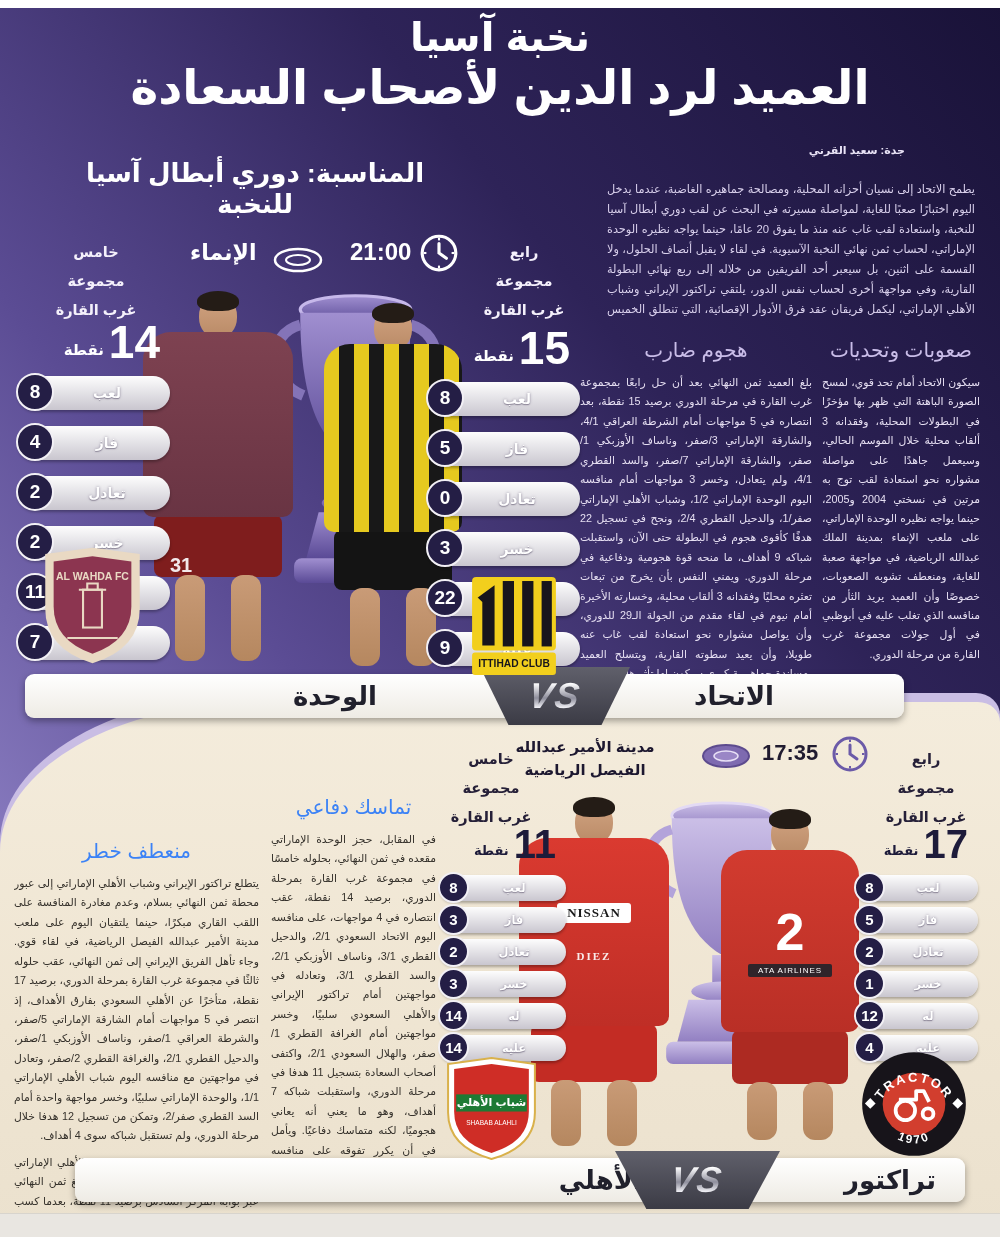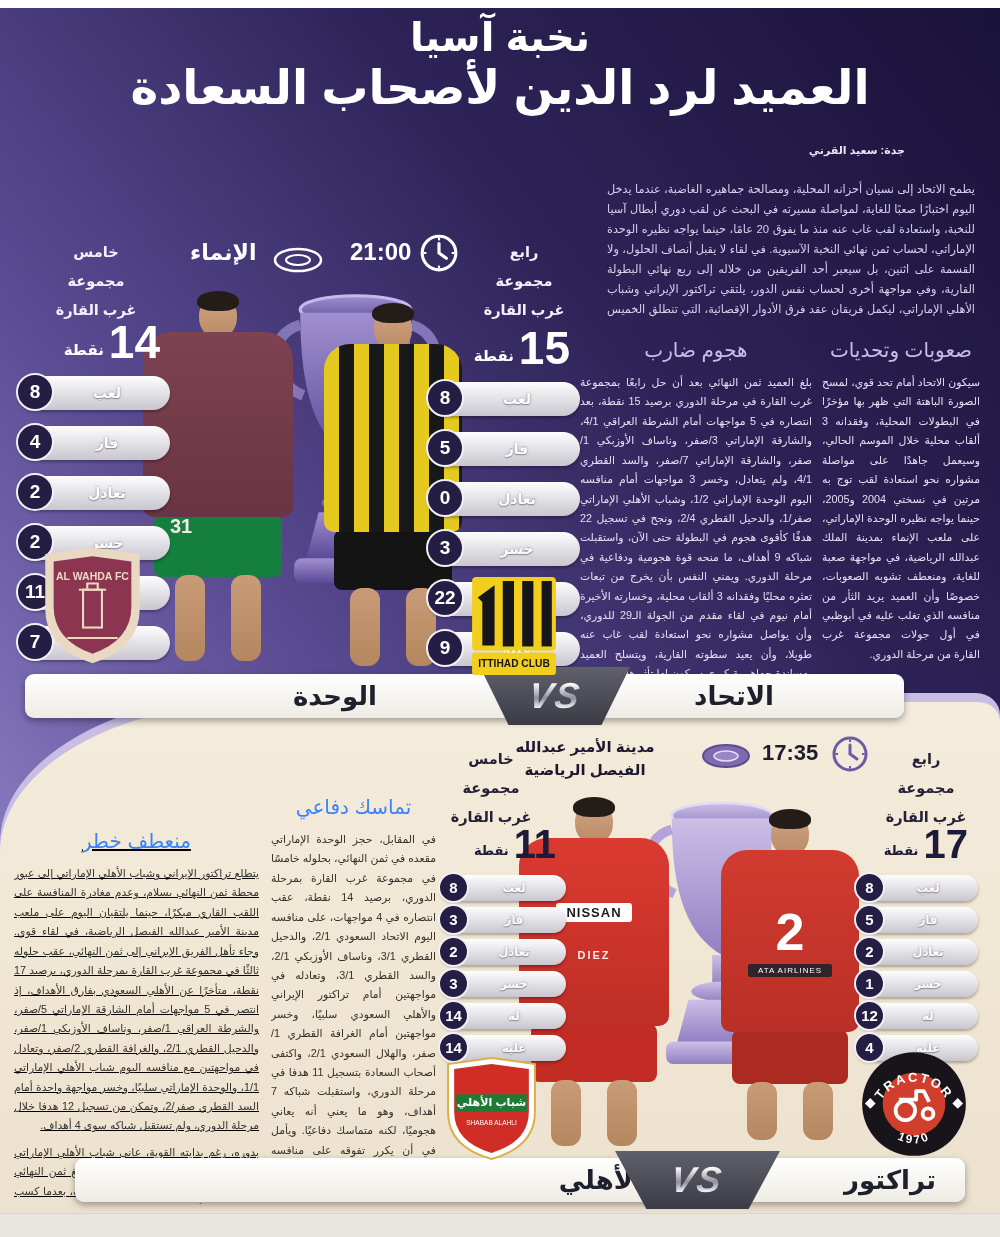--- a/index.html
+++ b/index.html
@@ -92,29 +92,29 @@
   .p-head{width:38px;height:44px;border-radius:50% 50% 46% 46%;
     background:linear-gradient(180deg,#d3a583,#b98a66);position:relative;}
   .p-hair{position:absolute;top:-3px;left:-2px;right:-2px;height:20px;
     border-radius:50% 50% 40% 40%;background:#241c16;}
   .p-torso{margin-top:-6px;position:relative;display:flex;align-items:center;justify-content:center;}
   .p-shorts{margin-top:-2px;}
   .p-legs{display:flex;gap:26px;margin-top:-2px;}
   .p-leg{width:30px;background:linear-gradient(180deg,#c99b77,#b5875f);border-radius:12px;}
   .pA{left:118px;top:294px;width:200px;}
   .pA .p-torso{width:150px;height:185px;background:linear-gradient(180deg,#7e4251,#693443);border-radius:28px 28px 10px 10px;}
-  .pA .p-shorts{width:128px;height:62px;background:#15803d;border-radius:8px;display:flex;align-items:flex-start;
+  .pA .p-shorts{width:128px;height:62px;background:#7f1d1d;border-radius:8px;display:flex;align-items:flex-end;
      padding-left:16px;color:#f2e8ea;font-weight:900;font-size:20px;}
   .pA .p-leg{height:86px;}
   .pB{left:298px;top:306px;width:190px;}
   .pB .p-torso{width:138px;height:188px;background:repeating-linear-gradient(90deg,#e6c91f 0 15px,#181818 15px 30px);
      border-radius:26px 26px 10px 10px;}
   .pB .p-shorts{width:118px;height:60px;background:#141414;border-radius:8px;}
   .pB .p-leg{height:78px;}
-  .pC{left:494px;top:800px;width:200px;}
+  .pC{left:494px;top:800px;width:200px;font-family:Liberation Serif, serif;}
   .pC .p-torso{width:150px;height:188px;background:linear-gradient(180deg,#da3a30,#bf2e26);
      border-radius:28px 28px 10px 10px;flex-direction:column;gap:8px;}
   .sponsor{background:#fff;color:#1a1a1a;font-weight:900;font-size:13px;padding:2px 10px;border-radius:3px;letter-spacing:1px;}
   .diez{color:#fff;font-size:11px;font-weight:bold;letter-spacing:2px;opacity:.9;margin-top:19px;}
   .pC .p-shorts{width:126px;height:58px;background:#c32c24;border-radius:8px;}
   .pC .p-leg{height:66px;}
   .pD{left:700px;top:812px;width:180px;}
   .pD .p-torso{width:138px;height:182px;background:linear-gradient(180deg,#d23b2f,#b92f26);
      border-radius:26px 26px 10px 10px;flex-direction:column;gap:6px;}
   .kit-num{font-size:52px;font-weight:900;color:#fff;line-height:1;}
@@ -130,20 +130,21 @@
 
 <div class="page">
   <div class="top-bg"></div>
   <div class="rim"></div>
   <div class="bottom-card"></div>
   <div class="top-white"></div>
 
   <div class="kicker">نخبة آسيا</div>
   <h1 class="headline">العميد لرد الدين لأصحاب السعادة</h1>
   <div class="byline">جدة: سعيد القرني</div>
+  <div class="occasion">المناسبة: دوري أبطال آسيا للنخبة</div>
   <p class="intro">يطمح الاتحاد إلى نسيان أحزانه المحلية، ومصالحة جماهيره الغاضبة، عندما يدخل اليوم اختبارًا صعبًا للغاية، لمواصلة مسيرته في البحث عن لقب دوري أبطال آسيا للنخبة، واستعادة لقب غاب عنه منذ ما يفوق 20 عامًا، حينما يواجه نظيره الوحدة الإماراتي، لحساب ثمن نهائي النخبة الآسيوية. في لقاء لا يقبل أنصاف الحلول، ولا القسمة على اثنين، بل سيعبر أحد الفريقين من خلاله إلى ربع نهائي البطولة القارية، وفي مواجهة أخرى لحساب نفس الدور، يلتقي تراكتور الإيراني وشباب الأهلي الإماراتي، ليكمل فريقان عقد فرق الأدوار الإقصائية، التي تنطلق الخميس المقبل، ومواجهة منافسيهم من شرق القارة، والتي ستقام في جدة أيضا، وتستمر حتى الـ25 من أبريل الجاري.</p>
 
   <div class="qual light" style="top:238px;left:50px;width:92px;">
     <div>خامس</div>
     <div>مجموعة</div>
     <div>غرب القارة</div>
   </div>
   <div class="venue-name" style="top:240px;left:190px;font-size:22px;color:#fff;">الإنماء</div>
   <span class="ic ic-white" style="top:246px;left:272px;">
     <svg width="52" height="28" viewBox="0 0 52 28">
@@ -467,21 +468,21 @@
           <span class="lbl">عليه</span>
         </div>
     </div>
   </div>
 
   <div class="articles a2">
     <div class="acol" style="width:165px;height:375px;">
       <div class="col-heading">تماسك دفاعي</div>
       <div class="col-body">في المقابل، حجز الوحدة الإماراتي مقعده في ثمن النهائي، بحلوله خامسًا في مجموعة غرب القارة بمرحلة الدوري، برصيد 14 نقطة، عقب انتصاره في 4 مواجهات، على منافسه اليوم الاتحاد السعودي 2/1، والدحيل القطري 3/1، وناساف الأوزبكي 2/1، والسد القطري 3/1، وتعادله في مواجهتين أمام تراكتور الإيراني والأهلي السعودي سلبيًا، وخسر مواجهتين أمام الغرافة القطري 1/صفر، والهلال السعودي 2/1، واكتفى أصحاب السعادة بتسجيل 11 هدفا في مرحلة الدوري، واستقبلت شباكه 7 أهداف، وهو ما يعني أنه يعاني هجوميًا، لكنه متماسك دفاعيًا. ويأمل في أن يكرر تفوقه على منافسه العميد، وأن يؤكد أن ما حدث معه في آخر جولات مرحلة الدوري كان مجرد كبوة جواد.</div>
     </div>
-    <div class="acol" style="width:245px;height:375px;margin-top:34px;text-decoration:underline;">
+    <div class="acol" style="width:245px;height:375px;margin-top:44px;">
       <div class="col-heading">منعطف خطر</div>
       <div class="col-body">
         <p>يتطلع تراكتور الإيراني وشباب الأهلي الإماراتي إلى عبور محطة ثمن النهائي بسلام، وعدم مغادرة المنافسة على اللقب القاري مبكرًا، حينما يلتقيان اليوم على ملعب مدينة الأمير عبدالله الفيصل الرياضية، في لقاء قوي. وجاء تأهل الفريق الإيراني إلى ثمن النهائي، عقب حلوله ثالثًا في مجموعة غرب القارة بمرحلة الدوري، برصيد 17 نقطة، متأخرًا عن الأهلي السعودي بفارق الأهداف، إذ انتصر في 5 مواجهات أمام الشارقة الإماراتي 5/صفر، والشرطة العراقي 1/صفر، وناساف الأوزبكي 1/صفر، والدحيل القطري 2/1، والغرافة القطري 2/صفر، وتعادل في مواجهتين مع منافسه اليوم شباب الأهلي الإماراتي 1/1، والوحدة الإماراتي سلبيًا، وخسر مواجهة واحدة أمام السد القطري صفر/2، وتمكن من تسجيل 12 هدفا خلال مرحلة الدوري، ولم تستقبل شباكه سوى 4 أهداف.</p>
         <p>بدوره، رغم بدايته القوية، عانى شباب الأهلي الإماراتي في الجولات الأخيرة بمرحلة الدوري، وبلغ ثمن النهائي عبر بوابة المركز السادس برصيد 11 نقطة، بعدما كسب 3 مباريات أمام الاتحاد السعودي 1/صفر، وناساف الأوزبكي 4/1، والغرافة القطري 2/صفر، وتعادل في مواجهتين مع منافسه اليوم تراكتور الإيراني 1/1، والهلال السعودي سلبيًا، وخسر 3 مواجهات أمام الدحيل القطري 1/4، والسد القطري 2/4، والأهلي السعودي 3/4، وسجل لاعبوه 14 هدفا، فيما استقبل مرماه 14 هدفا أيضا.</p>
       </div>
     </div>
   </div>
 
   <span class="logo" style="left:443px;top:1056px;">
     <svg width="98" height="106" viewBox="0 0 95 105">

